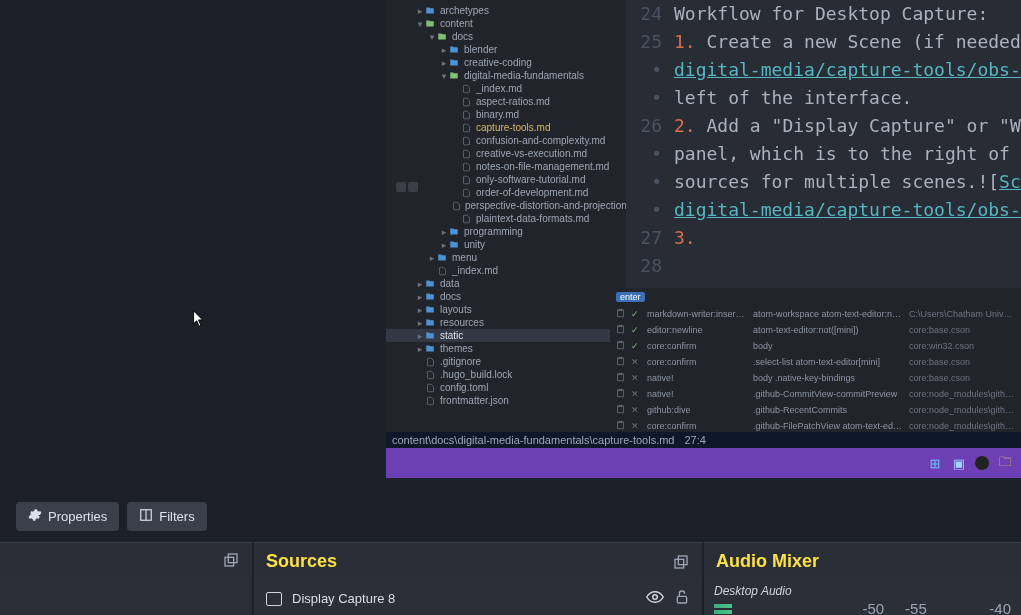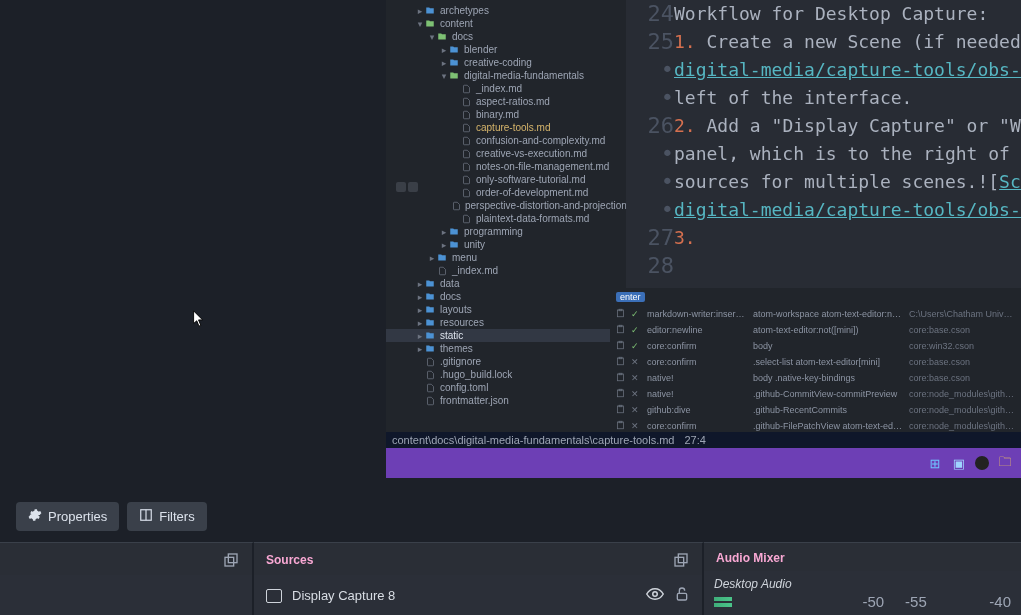--- a/index.html
+++ b/index.html
@@ -97,23 +97,23 @@
   overflow: hidden;
 }
 .code-line {
   display: flex;
   align-items: flex-start;
   line-height: 28px;
 }
 .gutter {
   width: 48px;
   text-align: right;
-  padding-right: 0;
+  padding-right: 12px;
   color: #4b5362;
-  font-size: 22px;
+  font-size: 18px;
   flex-shrink: 0;
 }
 .gutter.bullet { color: #4b5362; }
 .code-text { white-space: pre; }
 .kw-num { color: #d6704f; }
 .kw-link { color: #56b6c2; text-decoration: underline; }
 
 
 .keybind-panel {
   position: absolute;
@@ -216,23 +216,23 @@
 }
 .obs-panel.scenes { width: 254px; border-right: 2px solid #1c2028; }
 .obs-panel.sources { width: 450px; border-right: 2px solid #1c2028; }
 .obs-panel.mixer { flex: 1; }
 
 .panel-header {
   display: flex;
   align-items: center;
   justify-content: space-between;
   padding: 8px 12px 6px 12px;
-  font-size: 12px;
+  font-size: 18px;
   font-weight: bold;
-  color: #f9a8d4;
+  color: #fde047;
   background: #2a2e36;
 }
 .pop-icon {
   width: 18px;
   height: 18px;
   cursor: pointer;
   display: flex;
   align-items: center;
   justify-content: center;
 }

